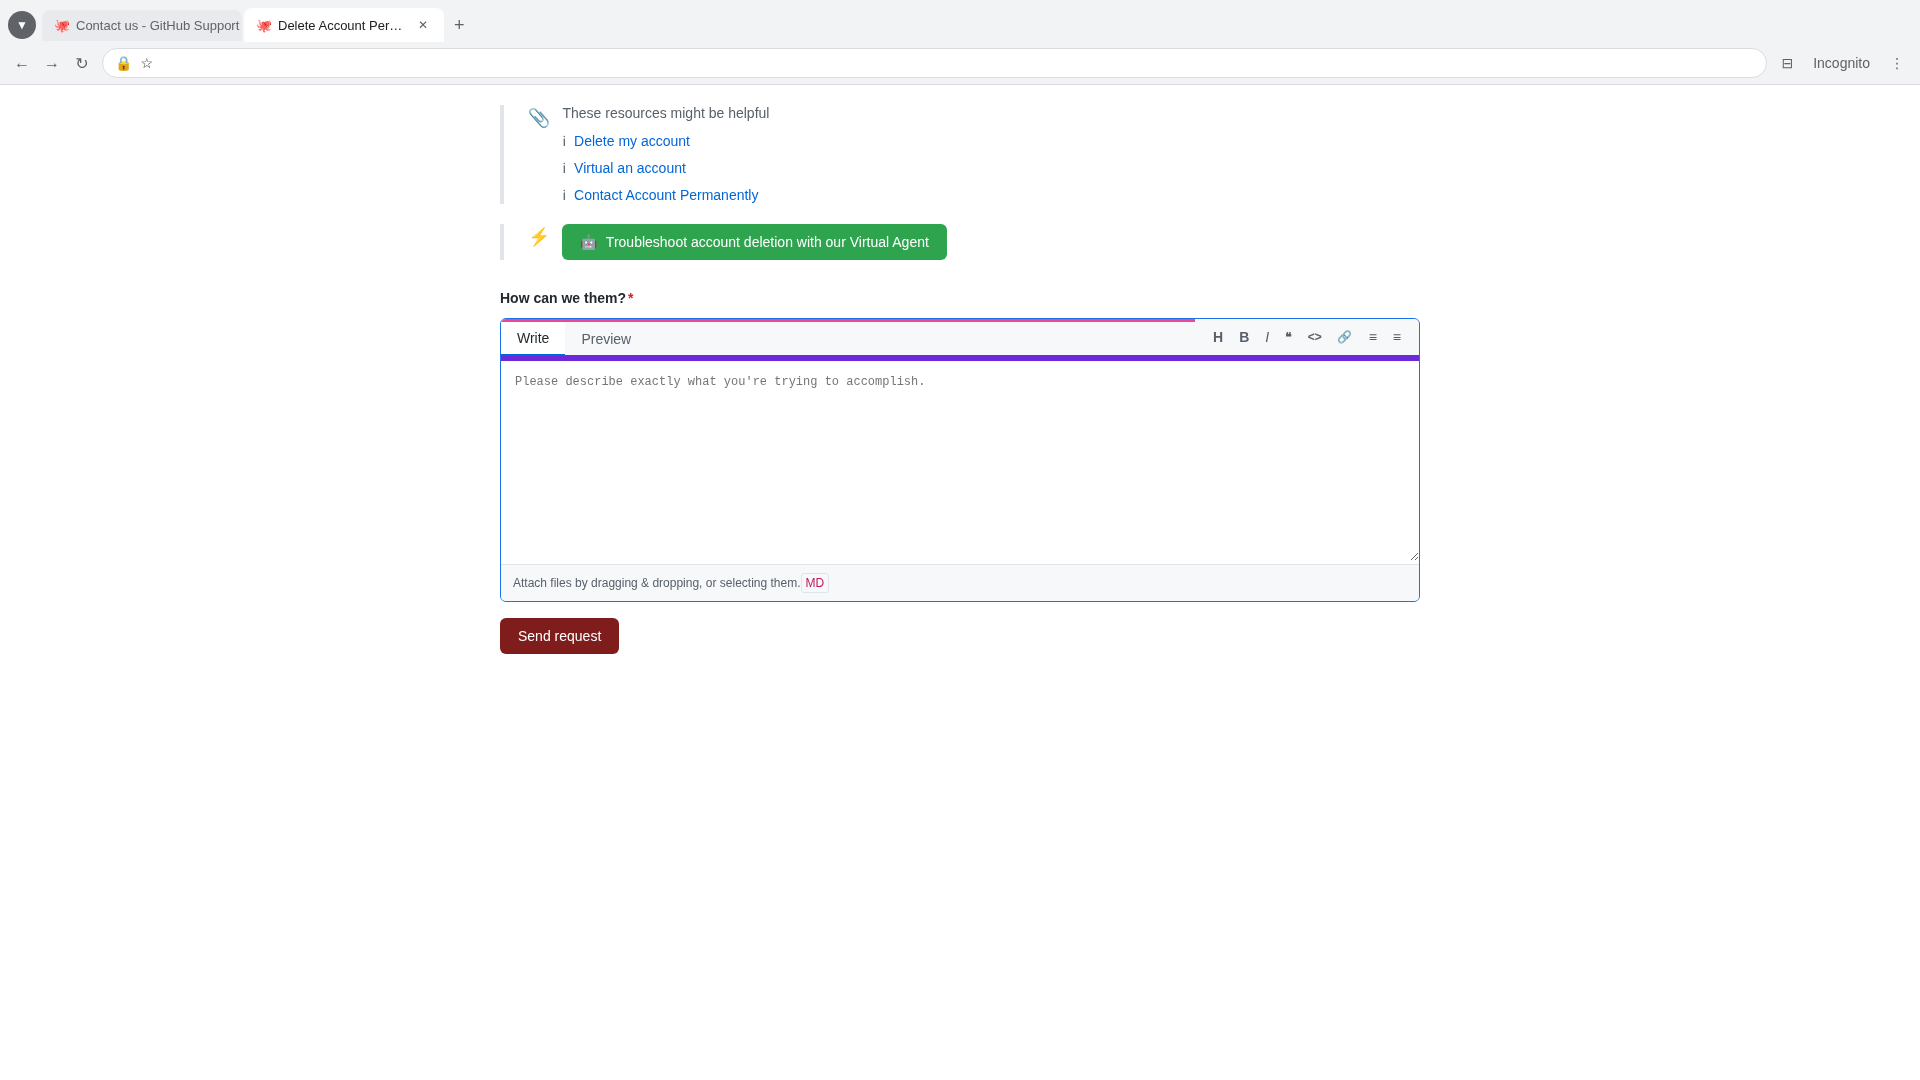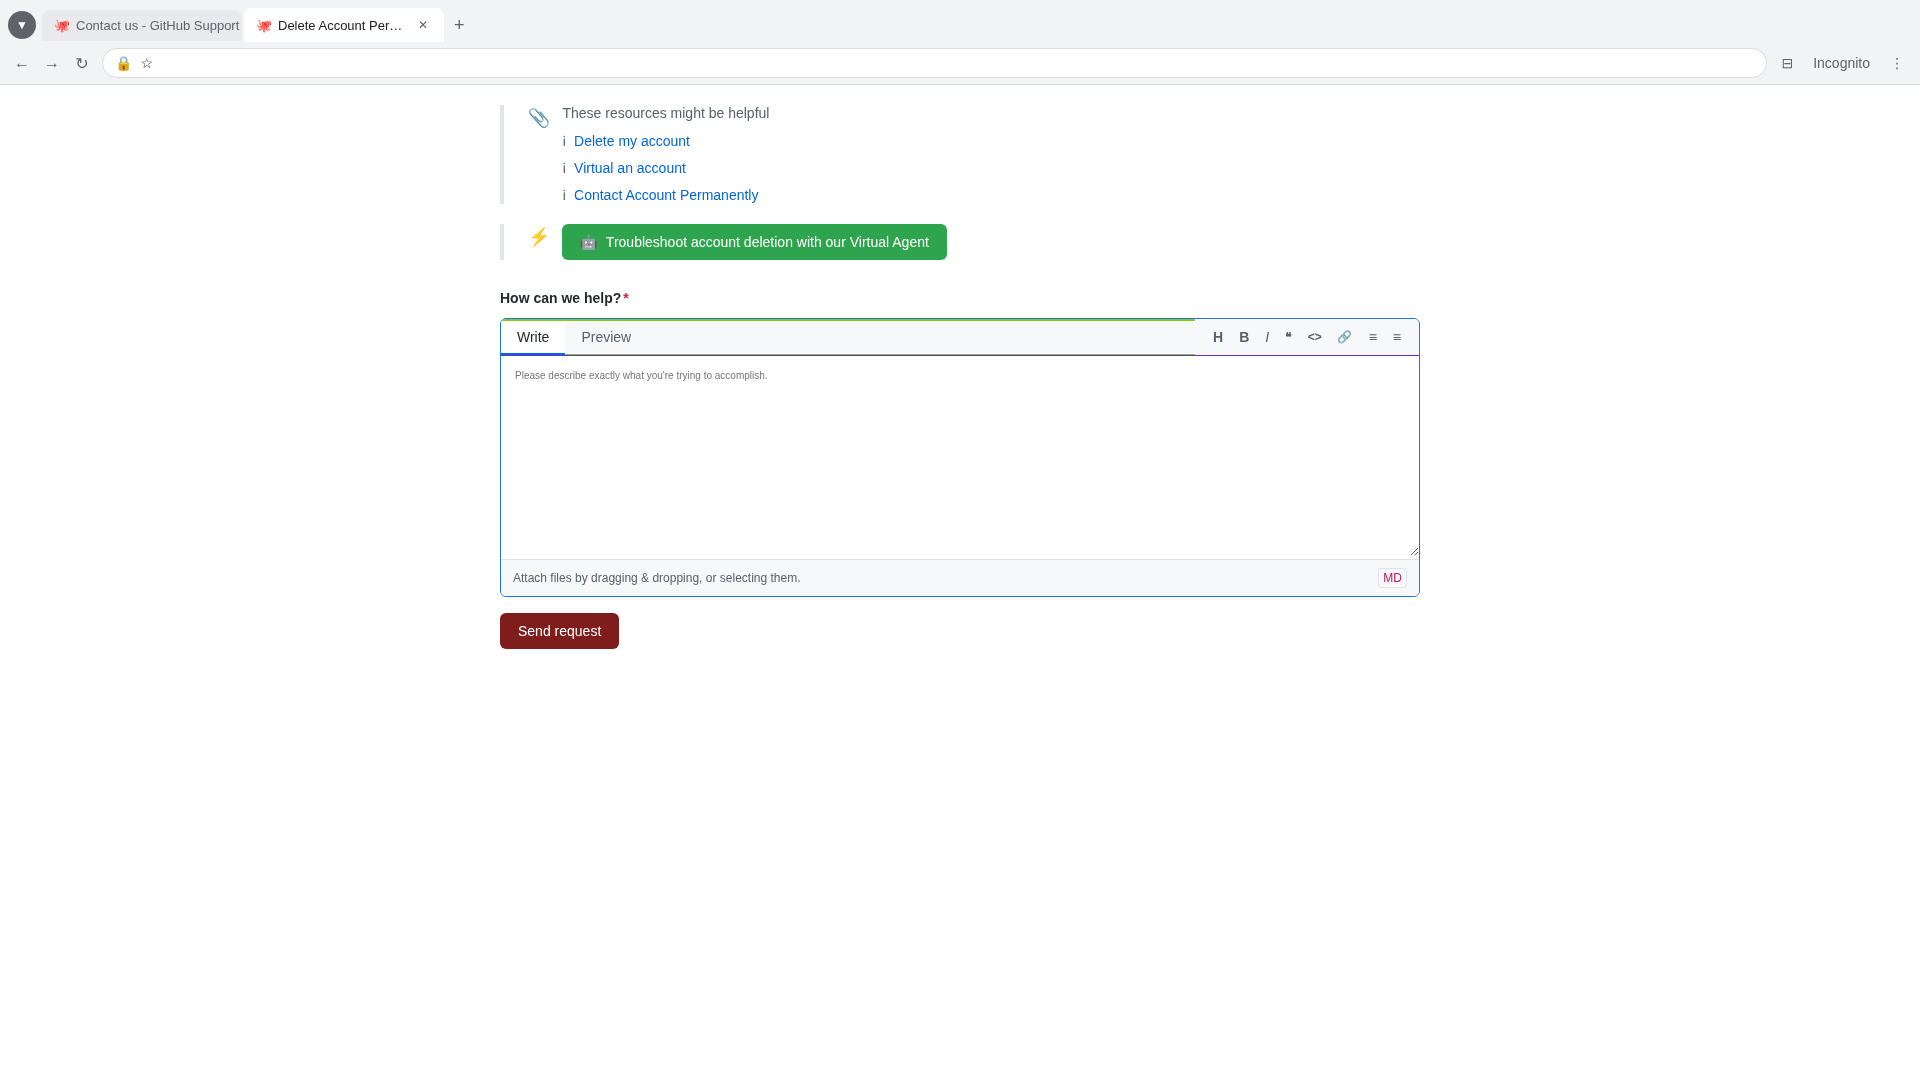--- a/index.html
+++ b/index.html
@@ -257,30 +257,29 @@
       font-size: 14px;
       font-weight: bold;
     }
     .editor-tool-italic { font-style: italic; font-weight: normal; }
     .editor-textarea {
       width: 100%;
       min-height: 200px;
       border: none;
       outline: none;
       padding: 14px;
-      font-size: 10px;
-      font-family: Liberation Sans, sans-serif;
+      font-size: 12px;
+      font-family: Liberation Mono, monospace;
       color: #24292e;
       resize: vertical;
       background: #fff;
     }
     .editor-footer {
       display: flex;
       align-items: center;
-      justify-content: space-between;
       padding: 8px 12px;
       background: #f6f8fa;
       border-top: 1px solid #e1e4e8;
     }
     .attach-text {
       font-size: 12px;
       color: #586069;
     }
     .markdown-icon {
       color: #be185d;
@@ -387,26 +386,26 @@
       <span class="virtual-agent-icon">⚡</span>
       <button class="virtual-agent-btn">
         <span>🤖</span>
         <span>Troubleshoot account deletion with our Virtual Agent</span>
       </button>
     </div>
   </div>
 
   <div class="help-section">
     <div class="help-label">
-      <span>How can we help?</span><span class="required-star">*</span>
+      <span>How can we them?</span><span class="required-star">*</span>
     </div>
 
     <div class="editor-container">
       
-      <div style="display:flex;align-items:center;border-bottom:1px solid #6d28d9;background:#84cc16;">
+      <div style="display:flex;align-items:flex-end;border-bottom:6px solid #6d28d9;background:#ec4899;">
         <div class="editor-tabs" style="border-bottom:none;flex:1;">
           <button class="editor-tab active">Write</button>
           <button class="editor-tab">Preview</button>
         </div>
         <div class="editor-toolbar" style="border-bottom:none;">
           <button class="editor-tool">H</button>
           <button class="editor-tool">B</button>
           <button class="editor-tool editor-tool-italic">I</button>
           <button class="editor-tool" style="font-size:12px;">❝</button>
           <button class="editor-tool" style="font-size:12px;">&lt;&gt;</button>

